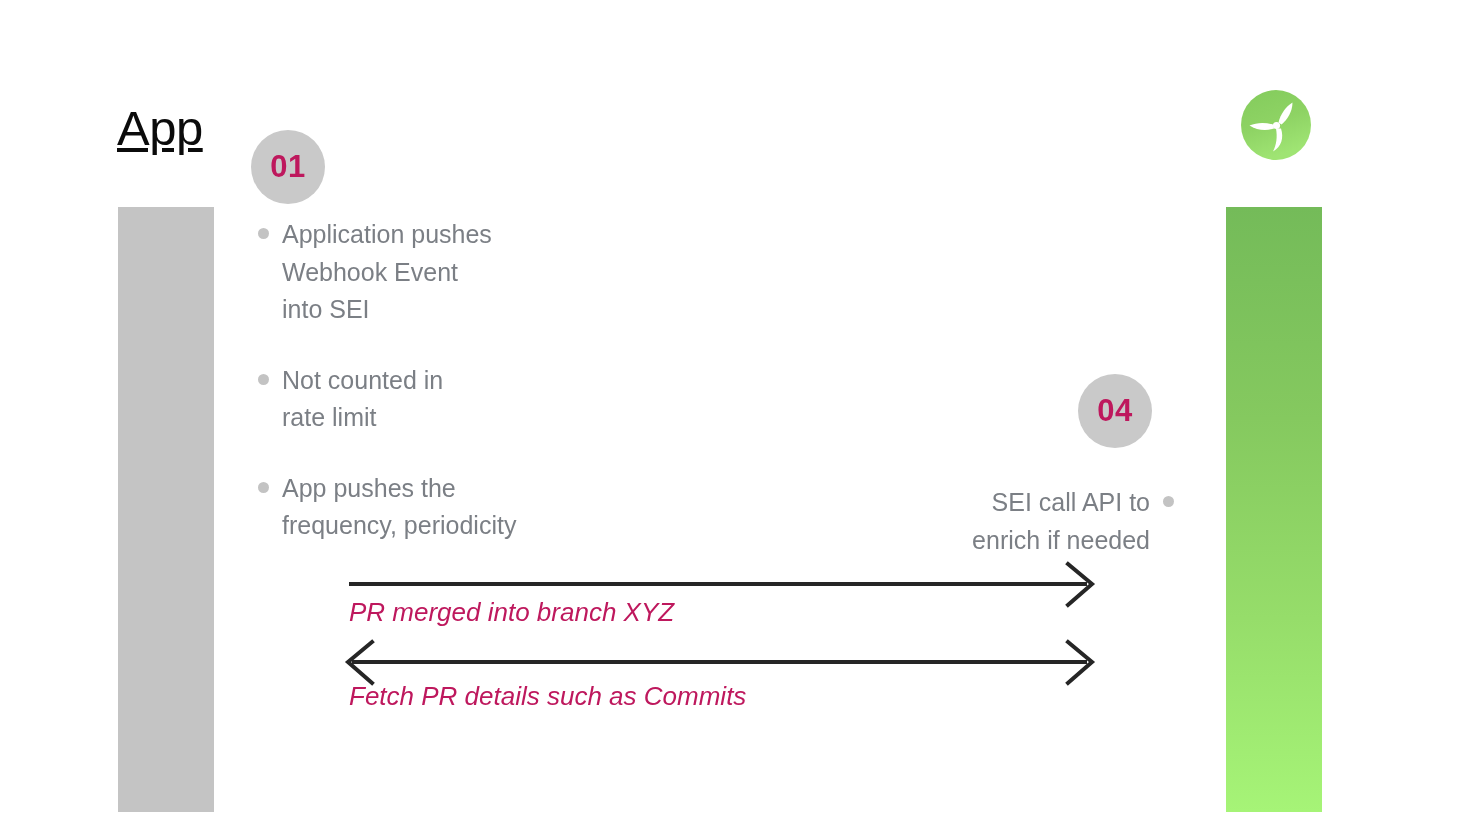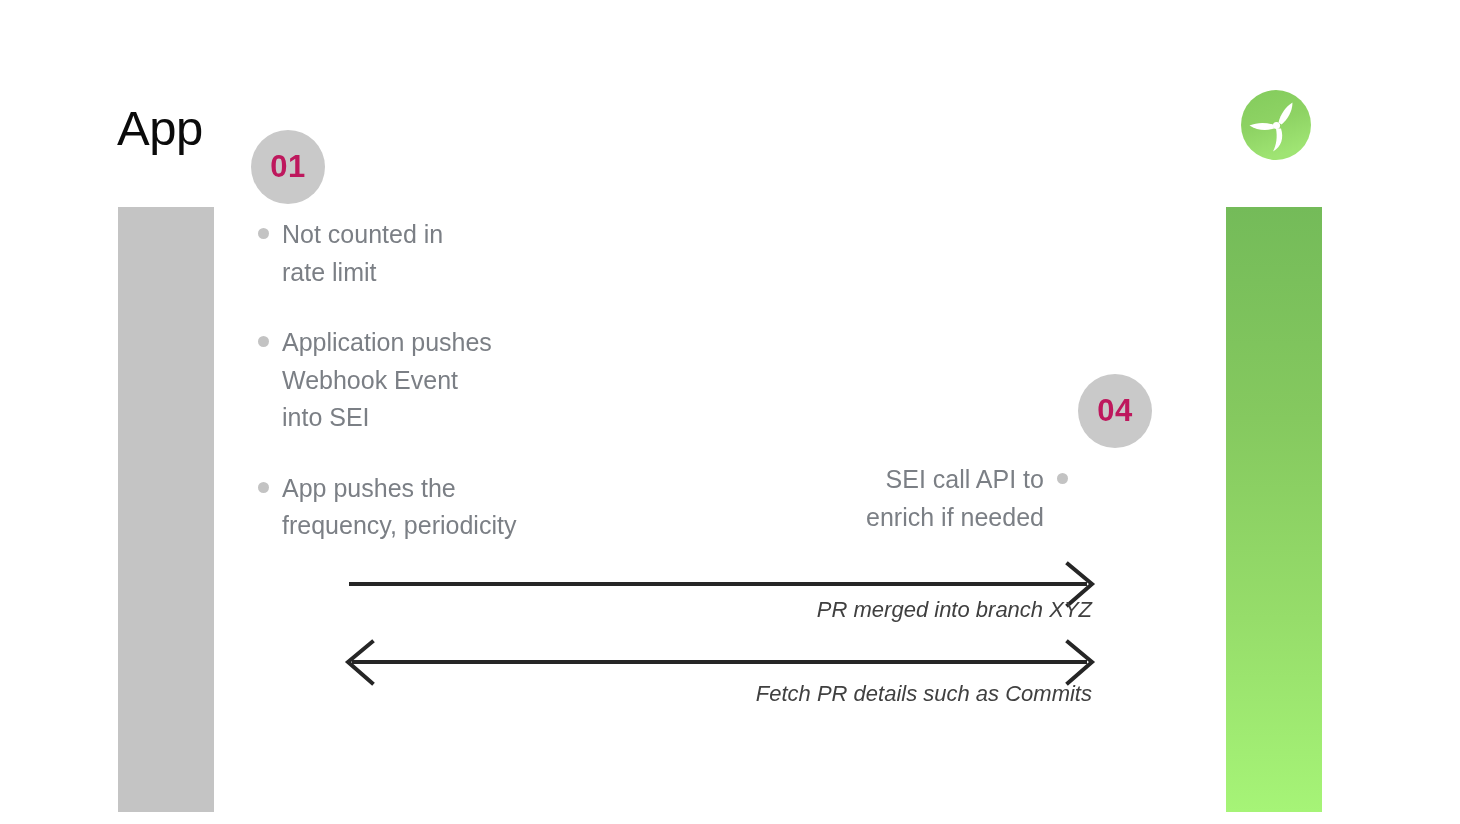--- a/index.html
+++ b/index.html
@@ -35,20 +35,21 @@
   
   #page-title {
     position: absolute;
     left: 117px;
     top: 100px;
     font-size: 49px;
     line-height: 56px;
     color: #0b0b0b;
     letter-spacing: -0.5px;
     white-space: nowrap;
+    text-decoration: underline;
   }
 
   
   .step-badge {
     position: absolute;
     width: 74px;
     height: 74px;
     border-radius: 50%;
     background: #c9c9c9;
     color: #be185d;
@@ -89,34 +90,34 @@
   #left-bullets { left: 258px; top: 216px; width: 420px; }
   #left-bullets .bullet-text { margin-left: 13px; }
 
   
   #right-bullets {
     left: 760px;
     top: 461px;
     width: 414px;
     text-align: right;
   }
-  #right-bullets .bullet-row { justify-content: center; }
+  #right-bullets .bullet-row { justify-content: flex-end; margin-top: 23px; }
   #right-bullets .bullet-text { margin-right: 13px; text-align: right; }
 
   
   .arrow-svg { position: absolute; overflow: visible; }
   #arrow-1 { left: 340px; top: 564px; }
   #arrow-2 { left: 340px; top: 642px; }
 
   .arrow-label {
     position: absolute;
-    font-size: 22px;
+    font-size: 26px;
     font-style: italic;
-    color: #404040;
-    text-align: right;
+    color: #be185d;
+    text-align: left;
     white-space: nowrap;
   }
   #arrow-label-1 { left: 349px; top: 597px; width: 743px; }
   #arrow-label-2 { left: 349px; top: 681px; width: 743px; }
 
   
   #brand-logo {
     position: absolute;
     left: 1240px;
     top: 89px;
@@ -155,28 +156,28 @@
     </svg>
   </div>
 
   <div id="step-badge-01" class="step-badge">01</div>
 
   <div id="step-badge-02" class="step-badge">04</div>
 
   <div id="left-bullets" class="bullet-group">
     <div class="bullet-row">
       <span class="bullet-dot"></span>
-      <span class="bullet-text">Not counted in
-rate limit</span>
-    </div>
-    <div class="bullet-row">
-      <span class="bullet-dot"></span>
       <span class="bullet-text">Application pushes
 Webhook Event
 into SEI</span>
+    </div>
+    <div class="bullet-row">
+      <span class="bullet-dot"></span>
+      <span class="bullet-text">Not counted in
+rate limit</span>
     </div>
     <div class="bullet-row">
       <span class="bullet-dot"></span>
       <span class="bullet-text">App pushes the
 frequency, periodicity</span>
     </div>
   </div>
 
   <div id="right-bullets" class="bullet-group">
     <div class="bullet-row">

